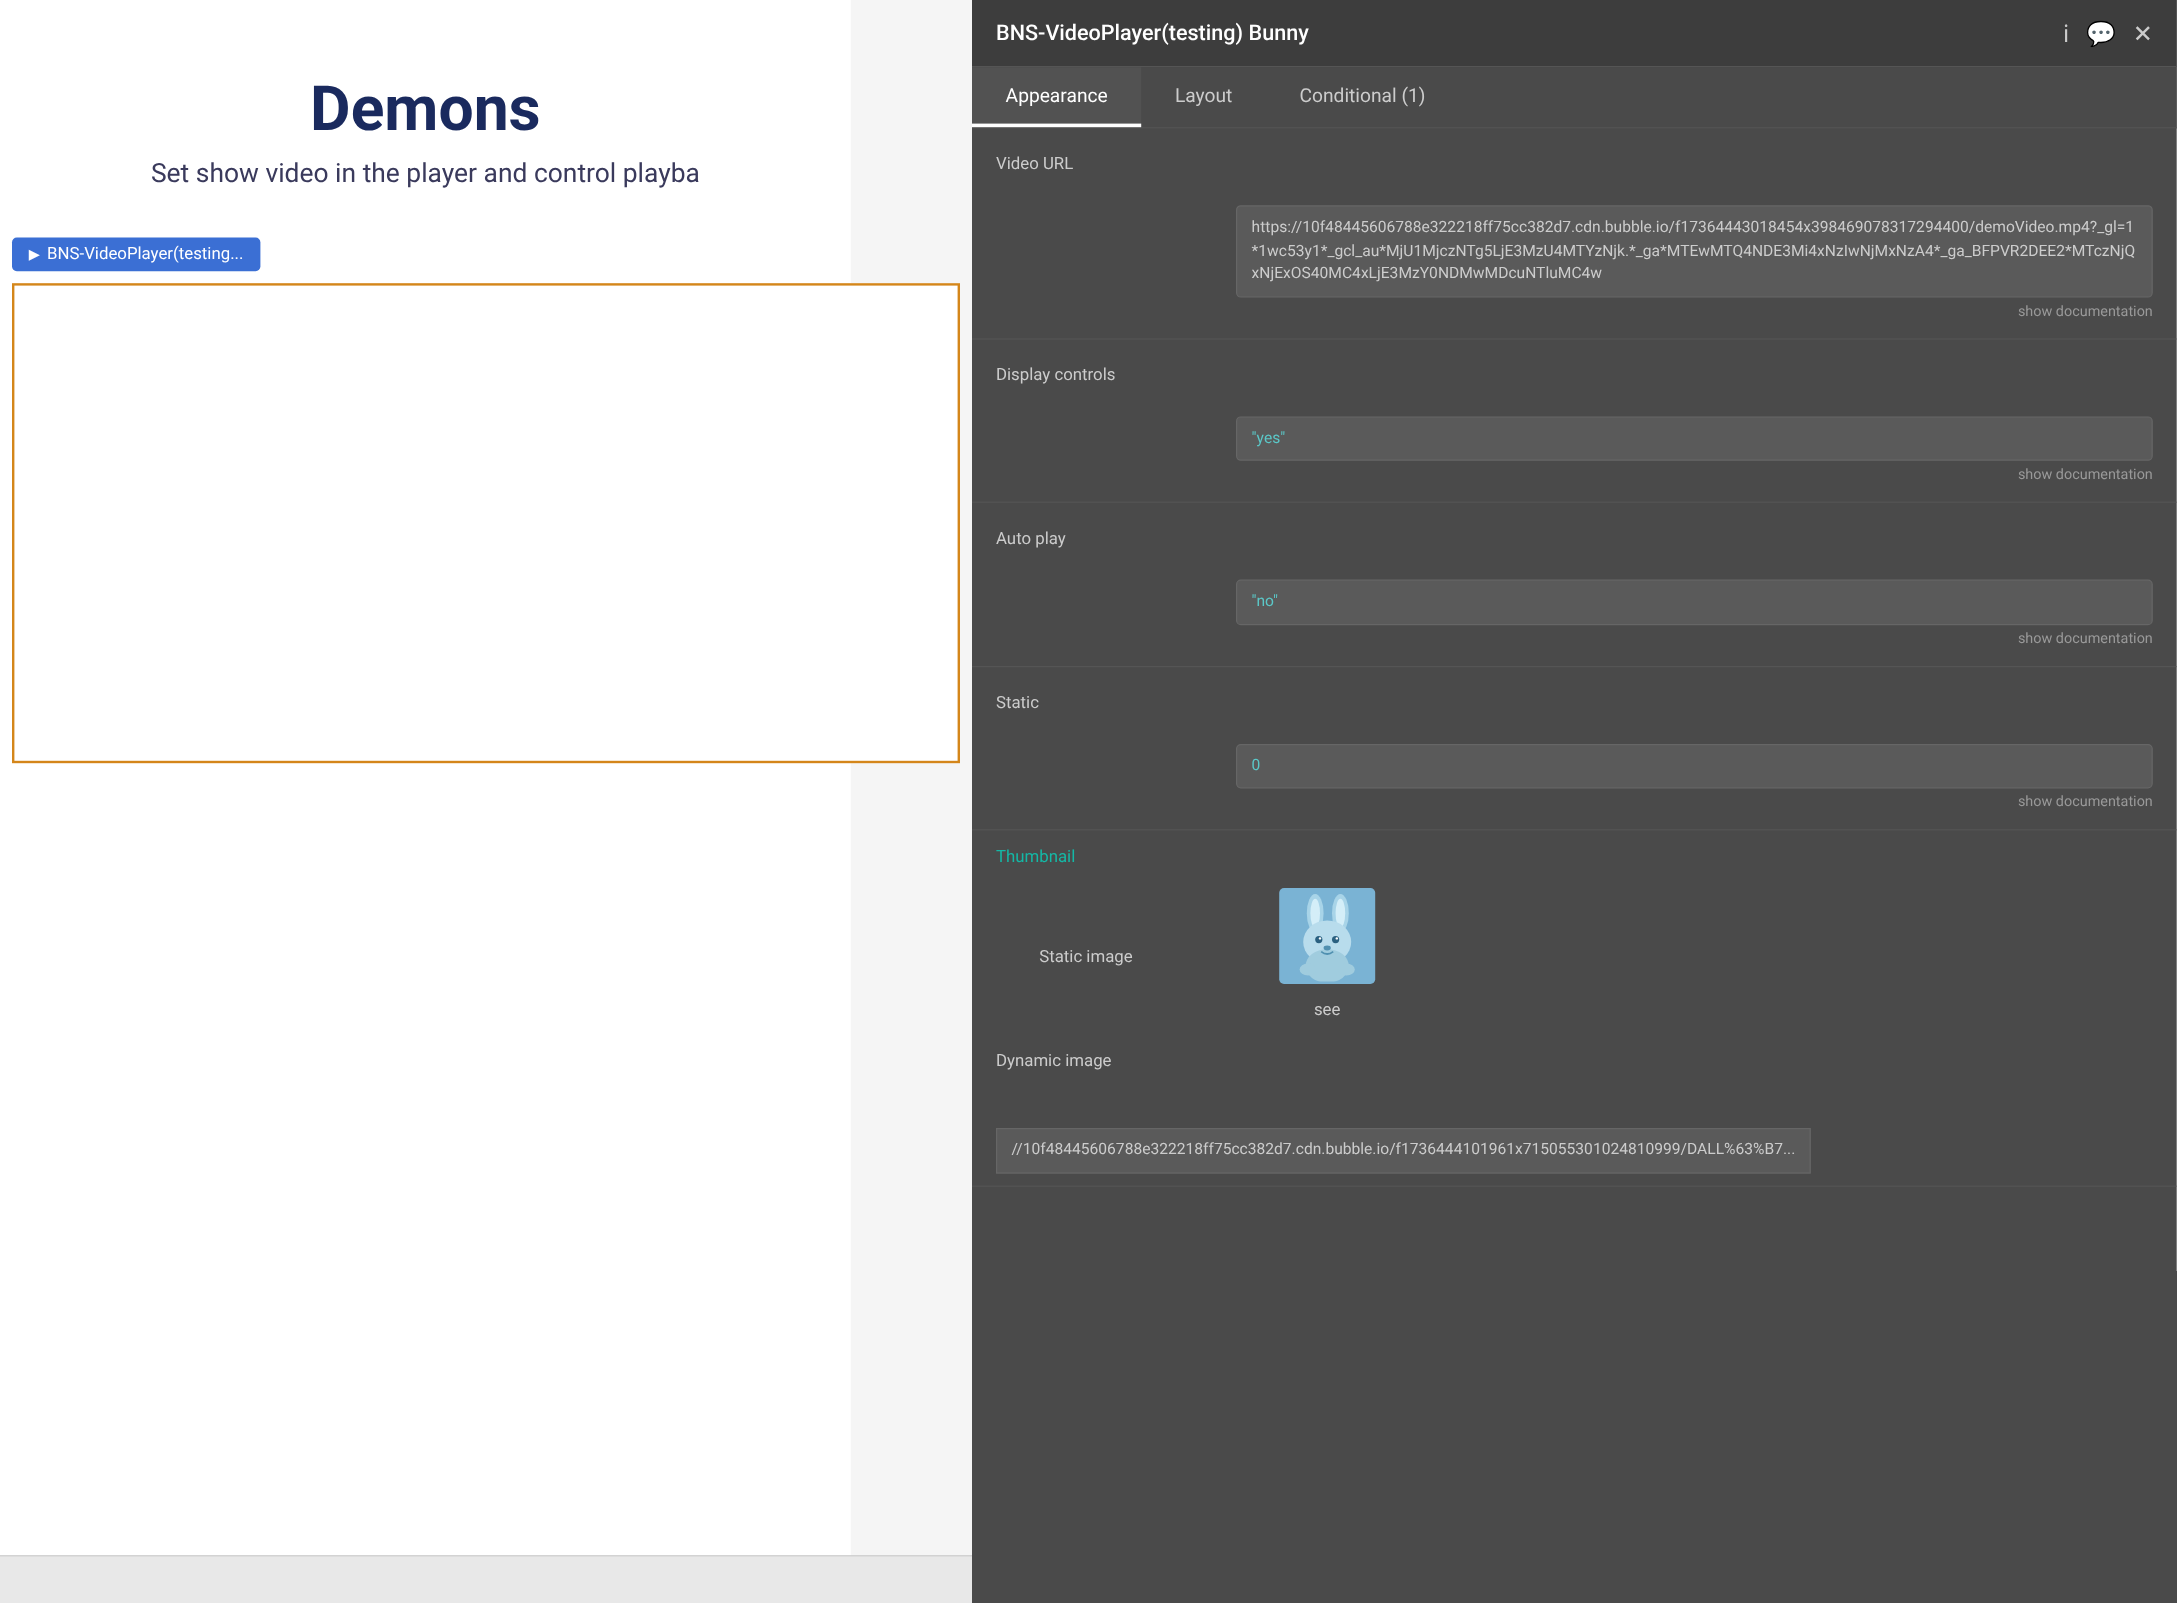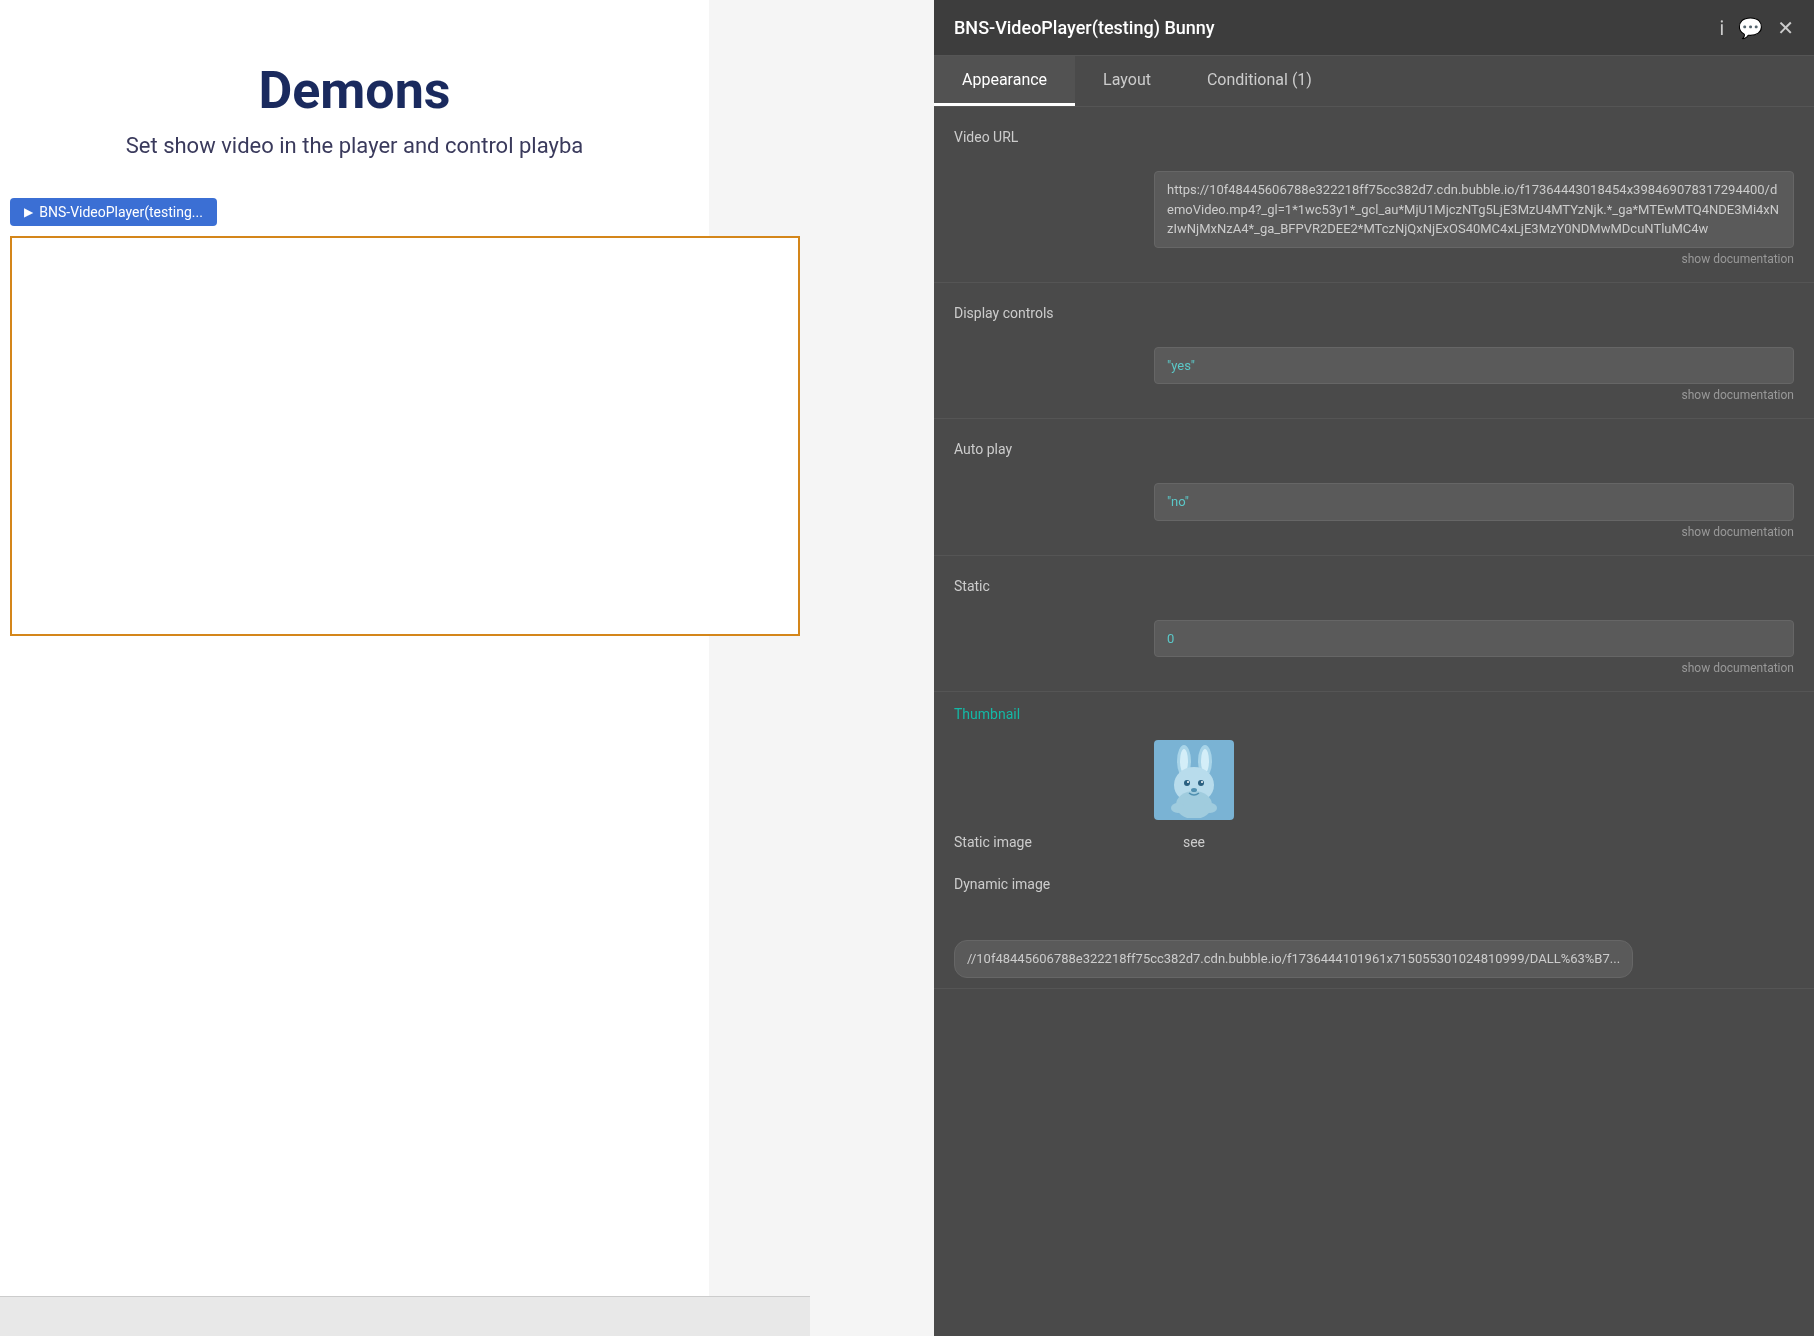--- a/index.html
+++ b/index.html
@@ -87,21 +87,21 @@
       height: 40px;
       background: #e8e8e8;
       border-top: 1px solid #ccc;
     }
 
     
     .right-panel {
       position: absolute;
       top: 0;
       right: 0;
-      width: 880px;
+      width: 1004px;
       height: 1336px;
       background: #4a4a4a;
       display: flex;
       flex-direction: column;
     }
 
     
     .panel-header {
       display: flex;
       align-items: center;
@@ -240,32 +240,33 @@
 
     .see-link {
       color: #ccc;
       font-size: 14px;
       cursor: pointer;
     }
 
     .dynamic-value-box {
       background: #5a5a5a;
       border: 1px solid #666;
-      border-radius: 13px;
+      border-radius: 0;
       padding: 8px 12px;
       color: #ccc;
       font-size: 13px;
       line-height: 1.5;
       word-break: break-all;
     }
 
     .static-image-row {
       display: flex;
-      align-items: flex-end;
+      align-items: center;
       padding: 10px 20px;
+      margin-left: 36px;
     }
 
     .dynamic-image-row {
       display: flex;
       align-items: flex-start;
       padding: 10px 20px;
       border-bottom: 1px solid #555;
       flex-direction: column;
     }
   </style>

